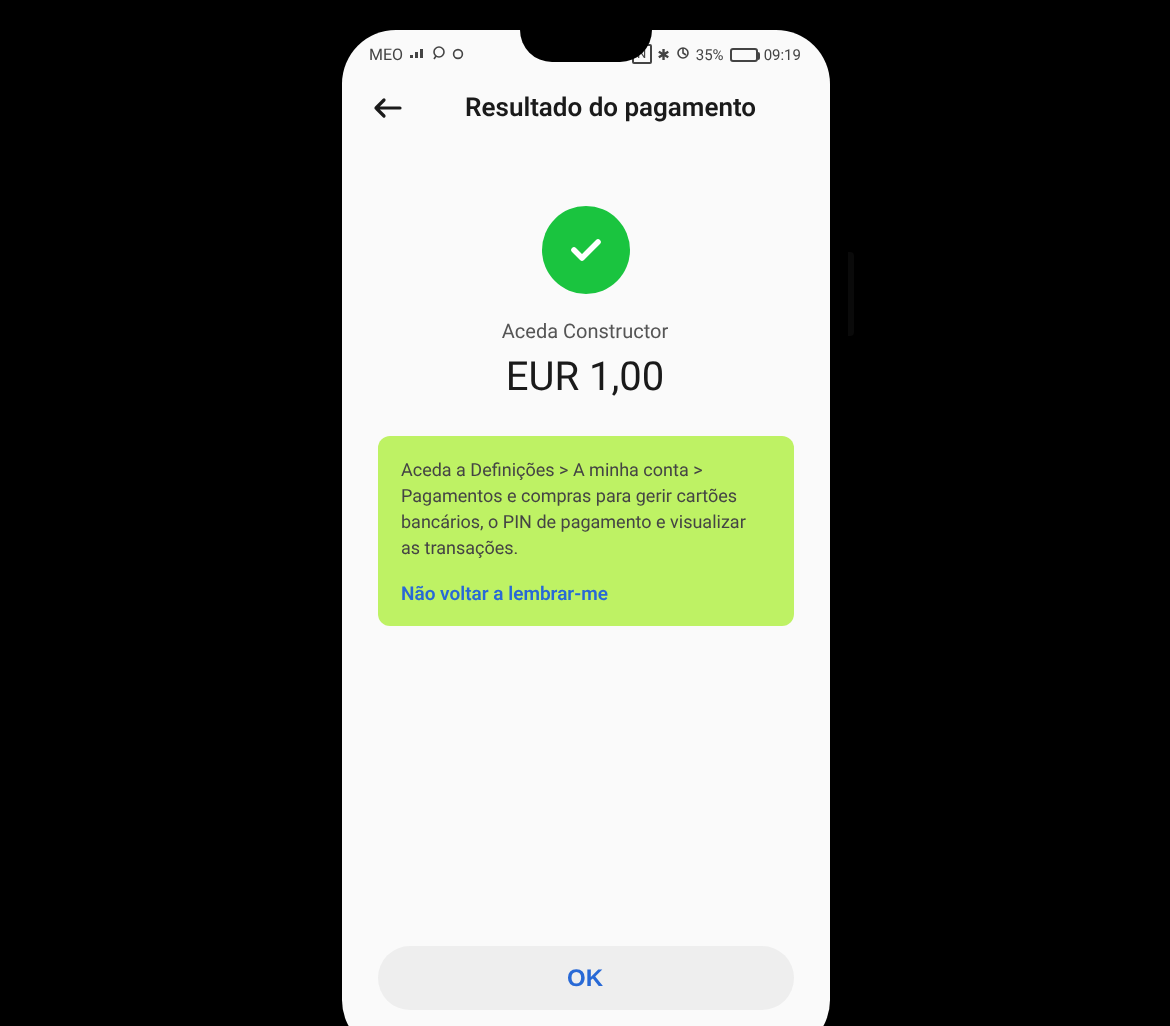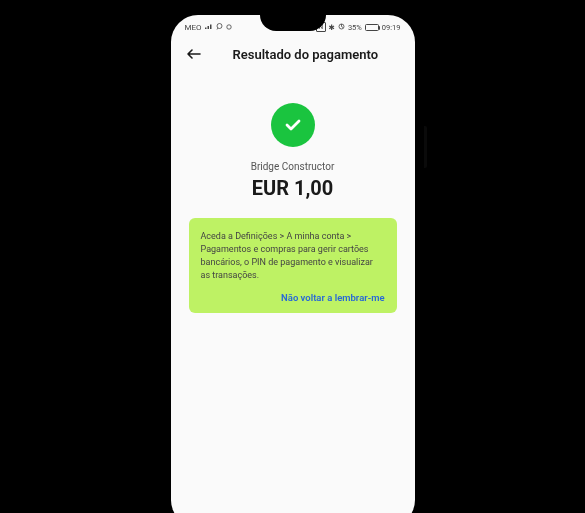--- a/index.html
+++ b/index.html
@@ -129,41 +129,40 @@
       font-weight: 500;
       margin-bottom: 22px;
     }
     .product-name {
       font-size: 10px;
       color: #555;
       margin-bottom: 4px;
     }
     .amount {
       font-size: 20px;
-      font-weight: 700;
+      font-weight: 400;
       color: #1a1a1a;
       margin-bottom: 18px;
     }
     .info-box {
       background: #bef264;
       border-radius: 6px;
       padding: 12px 12px 10px;
       text-align: left;
     }
     .info-text {
       font-size: 9px;
       color: #444;
       line-height: 1.45;
       margin-bottom: 10px;
     }
     .dismiss-link {
       font-size: 9.5px;
       color: #2869d6;
       font-weight: 600;
-      text-align: right;
       display: block;
       cursor: pointer;
     }
     .ok-button {
       position: absolute;
       bottom: 22px;
       left: 18px;
       right: 18px;
       height: 32px;
       background: #eeeeee;
@@ -229,24 +228,27 @@
       </div>
       <span class="header-title">Resultado do pagamento</span>
     </div>
 
     <div class="content">
       <div class="check-circle">
         <svg width="24" height="24" viewBox="0 0 24 24">
           <path d="M6 12 L10 16 L18 8" stroke="#fff" stroke-width="2.8" fill="none" stroke-linecap="round" stroke-linejoin="round"></path>
         </svg>
       </div>
-      <div class="product-name">Bridge Constructor</div>
+      <div class="product-name">Aceda Constructor</div>
       <div class="amount">EUR 1,00</div>
 
       <div class="info-box">
         <div class="info-text">Aceda a Definições &gt; A minha conta &gt; Pagamentos e compras para gerir cartões bancários, o PIN de pagamento e visualizar as transações.</div>
         <span class="dismiss-link">Não voltar a lembrar-me</span>
       </div>
     </div>
 
+    <button class="ok-button">
+      <span>OK</span>
+    </button>
 
   </div>
 </div>
 
 </body></html>

